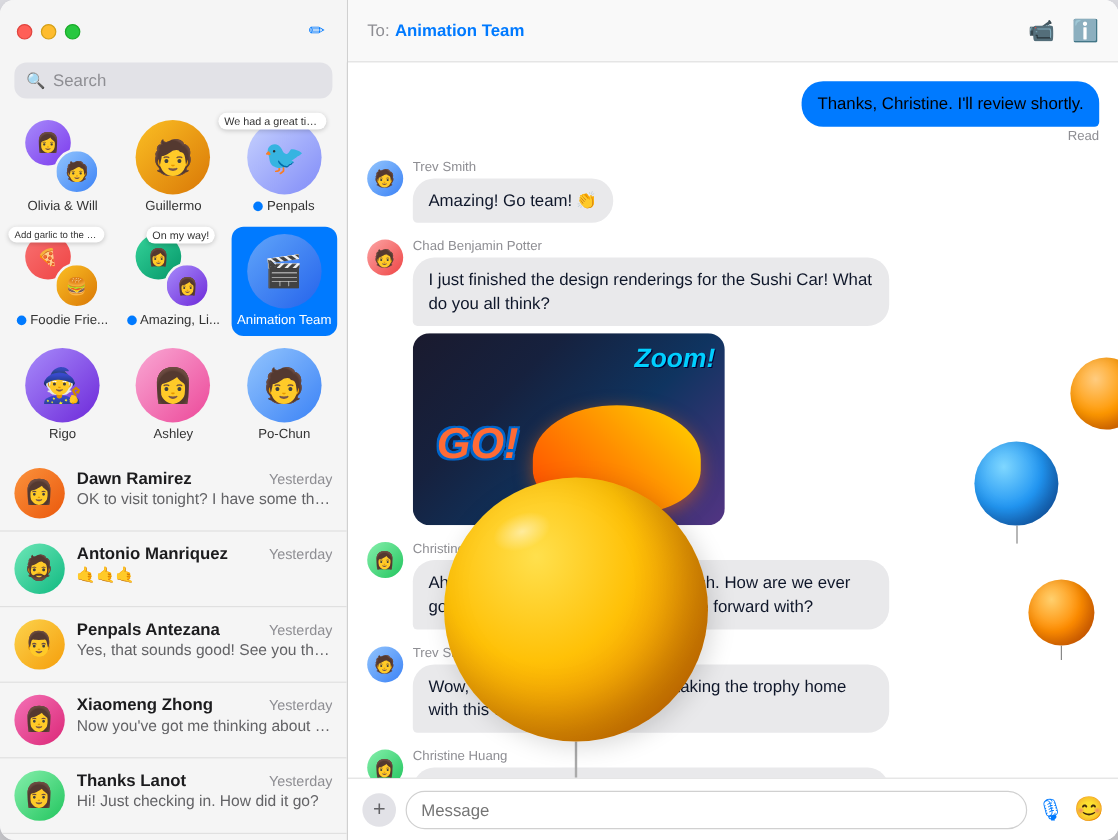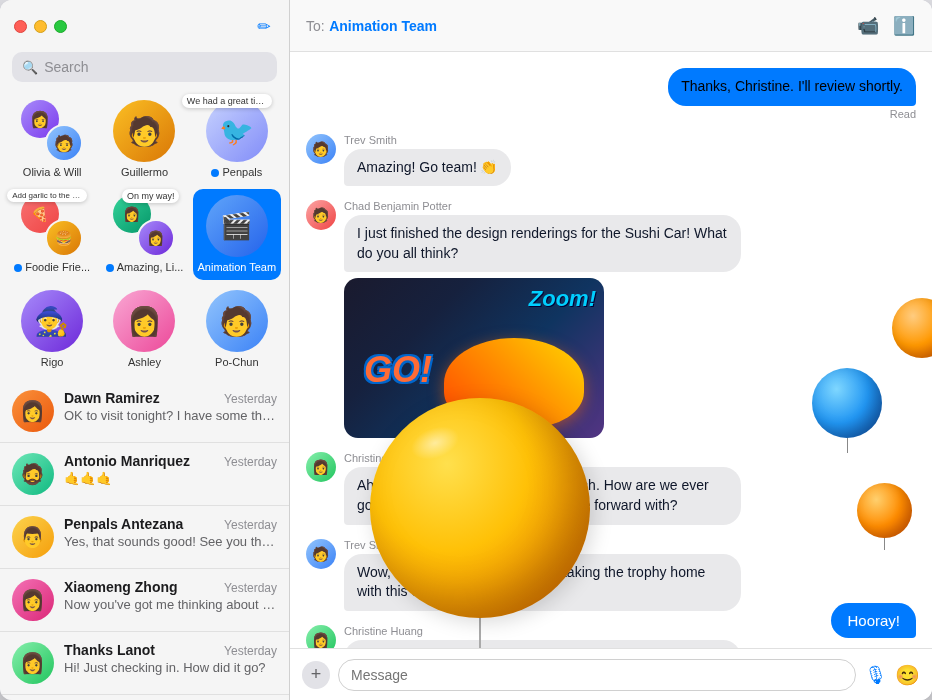--- a/index.html
+++ b/index.html
@@ -849,21 +849,20 @@
 
       <div class="balloon balloon-small-orange">
         <div class="ball"></div>
         <div class="string"></div>
       </div>
 
       <div class="balloon balloon-far-right">
         <div class="ball"></div>
       </div>
 
-      <div class="hooray-bubble">Hooray!</div>
 
     </div>
 
     <div class="chat-input-bar">
       <button class="add-btn">+</button>
       <input class="msg-input" type="text" placeholder="Message" style="">
       <span class="audio-btn">🎙</span>
       <span class="emoji-btn">😊</span>
     </div>
 

